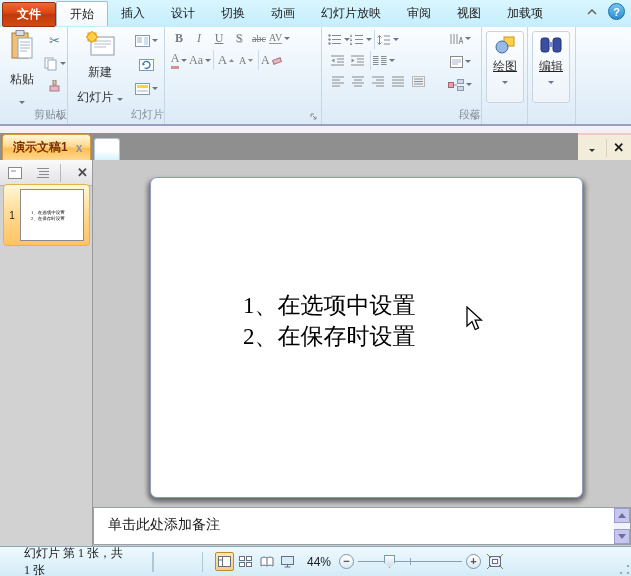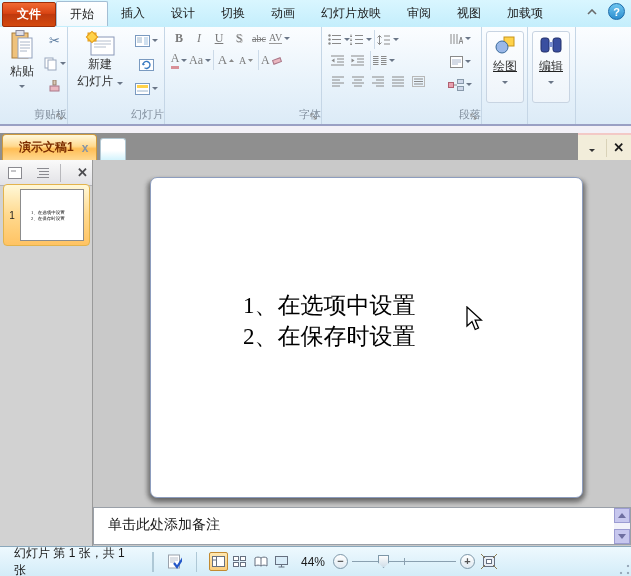--- a/index.html
+++ b/index.html
@@ -22,21 +22,21 @@
     border:1px solid #1c6aa8; color:#fff; font-weight:bold; font-size:11px; display:flex; align-items:center; justify-content:center; }
 
   
   .ribbon { position:absolute; top:27px; left:0; width:631px; height:97px;
     background:linear-gradient(#fbfdff,#e9f3fb 55%,#dcebf7); display:flex; }
   .group { position:relative; height:97px; border-right:1px solid #c5d6e6; flex:none; }
   .glabel { position:absolute; bottom:2px; left:0; right:0; text-align:right; font-size:11px; color:#83909e; }
   .launcher { position:absolute; bottom:3px; right:3px; }
   .dd { width:0; height:0; border-left:3px solid transparent; border-right:3px solid transparent; border-top:3px solid #6a7687; display:inline-block; }
   .vsep { width:1px; background:#ccdae8; margin:1px 2px; align-self:stretch; }
-  .bigbtn { display:flex; flex-direction:column; align-items:center; justify-content:flex-start; }
+  .bigbtn { display:flex; flex-direction:column; align-items:center; justify-content:space-between; }
   .mini { height:19px; min-width:20px; display:flex; align-items:center; justify-content:center; gap:2px; }
   .g-clip { width:68px; }
   .paste-btn { position:absolute; left:2px; top:3px; width:40px; height:74px; }
   .paste-btn .lbl { margin-top:3px; }
   .clip-col { position:absolute; left:42px; top:4px; width:25px; display:flex; flex-direction:column; gap:4px; }
   .g-slides { width:97px; }
   .newslide-btn { position:absolute; left:6px; top:3px; width:52px; height:76px; text-align:center; }
   .slides-col { position:absolute; left:62px; top:4px; width:33px; display:flex; flex-direction:column; gap:5px; }
   .g-font { width:157px; }
   .g-para { width:160px; }
@@ -49,21 +49,21 @@
     display:flex; flex-direction:column; align-items:center; justify-content:flex-start; padding-top:4px; }
   .g-draw { width:46px; } .g-edit { width:48px; } .g-fill { flex:1; border-right:none; }
   .bigboxed { position:absolute; left:4px; top:4px; width:38px; height:72px;text-decoration:underline; }
   .bigboxed .lbl { margin-top:4px; color:#333; }
   .bigboxed .dd { margin-top:6px; }
 
   
   .ribbon-edge { position:absolute; top:124px; left:0; width:631px; height:9px;
     background:linear-gradient(#9aa0c4,#9aa0c4 2px,#f3f1f7 2px); }
   .tabbar { position:absolute; top:133px; left:0; width:631px; height:27px; background:#8f8f8f; display:flex; align-items:flex-end; }
-  .doctab { height:26px; margin-left:2px; padding:0 8px 0 16px; display:flex; align-items:center; gap:8px;
+  .doctab { height:26px; margin-left:2px; padding:0 8px 0 10px; display:flex; align-items:center; gap:8px;
     background:linear-gradient(#fff8dc,#ffd98e 45%,#ffbe55 55%,#ffd890); border:1px solid #cf9a3d; border-bottom:none;
     border-radius:4px 4px 0 0; color:#7c2d00; font-weight:bold; }
   .doctab .tclose { color:#8795a5; font-weight:bold; font-size:12px; }
   .newtab { width:26px; height:22px; margin-left:3px; border:1px solid #b2c7d2; border-bottom:none; border-radius:3px 3px 0 0;
     background:linear-gradient(#ffffff 55%,#d4f3fc); }
   .tb-right { margin-left:auto; height:27px; width:53px; background:#f2edda; border-top:2px solid #f3c9c6;
     display:flex; align-items:center; justify-content:space-evenly; }
   .tb-right .sep { width:1px; height:18px; background:#d9d2b8; }
   .tb-dd { padding:4px; }
   .tb-close { font-weight:bold; color:#1a1a1a; font-size:13px; }
@@ -96,21 +96,21 @@
     border:1px solid #9aa0a8; border-right:none; padding:8px 0 0 14px; font-size:14px; color:#1a1a1a; }
   .nscroll { position:absolute; top:507px; left:614px; width:17px; height:38px; background:#f2f2fa; border:1px solid #9aa0a8; border-left:none;
     display:flex; flex-direction:column; justify-content:space-between; }
   .sbtn { height:15px; background:#c7c7ee; border:1px solid #9c9cd2; display:flex; align-items:center; justify-content:center; }
   .tri-up { width:0;height:0;border-left:4px solid transparent;border-right:4px solid transparent;border-bottom:5px solid #6e6ea0; }
   .tri-dn { width:0;height:0;border-left:4px solid transparent;border-right:4px solid transparent;border-top:5px solid #6e6ea0; }
 
   
   .statusbar { position:absolute; top:546px; left:0; width:631px; height:30px;
     background:linear-gradient(#eef9fe,#d3ecf8); border-top:1px solid #8aa8bc; display:flex; align-items:center; font-size:12px; color:#1a1a1a; }
-  .sseg { padding:0 14px; display:flex; align-items:center; justify-content:center; height:100%; }
+  .sseg { padding:0 24px; display:flex; align-items:center; justify-content:center; height:100%;font-family:Liberation Serif, serif; }
   .ssep { width:1px; height:20px; background:#aec8d6; }
   .views { display:flex; align-items:center; gap:2px; margin-left:12px; }
   .vbtn { width:19px; height:19px; display:flex; align-items:center; justify-content:center; border-radius:2px; }
   .vbtn.sel { border:1px solid #c28a30; background:linear-gradient(#ffe8b0,#fbce7e); }
   .zoomtxt { margin:0 8px 0 10px; }
   .zbtn { width:15px; height:15px; border-radius:50%; border:1px solid #7d97a8; background:linear-gradient(#fff,#dfeaf2);
     display:flex; align-items:center; justify-content:center; color:#555; font-weight:bold; font-size:11px; line-height:1; }
   .ztrack { position:relative; width:104px; height:15px; margin:0 4px; }
   .ztrack .line { position:absolute; top:7px; left:0; right:0; height:1px; background:#8aa0b0; }
   .ztrack .mid { position:absolute; top:4px; left:50%; width:1px; height:7px; background:#8aa0b0; }
@@ -276,21 +276,20 @@
             </svg>
           </div>
         <div class="vsep"></div>
         <div class="mini">
           <span class="serifb">A</span>
           <svg width="10" height="9">
               <rect x="1" y="3" width="8" height="4" fill="#eab7c0" stroke="#aa7788" transform="rotate(-20 5 5)"></rect>
             </svg>
         </div>
       </div>
-      <span class="glabel">字体</span>
       <span class="launcher">
         <svg width="8" height="8">
             <path d="M1 1h3M1 1v3M3 3l3 3M6 3.5V6H3.5" fill="none" stroke="#8a8a8a"></path>
           </svg>
       </span>
     </div>
 
     <div class="group g-para">
       <div class="para-left">
         <div class="frow" style="height:21px">

